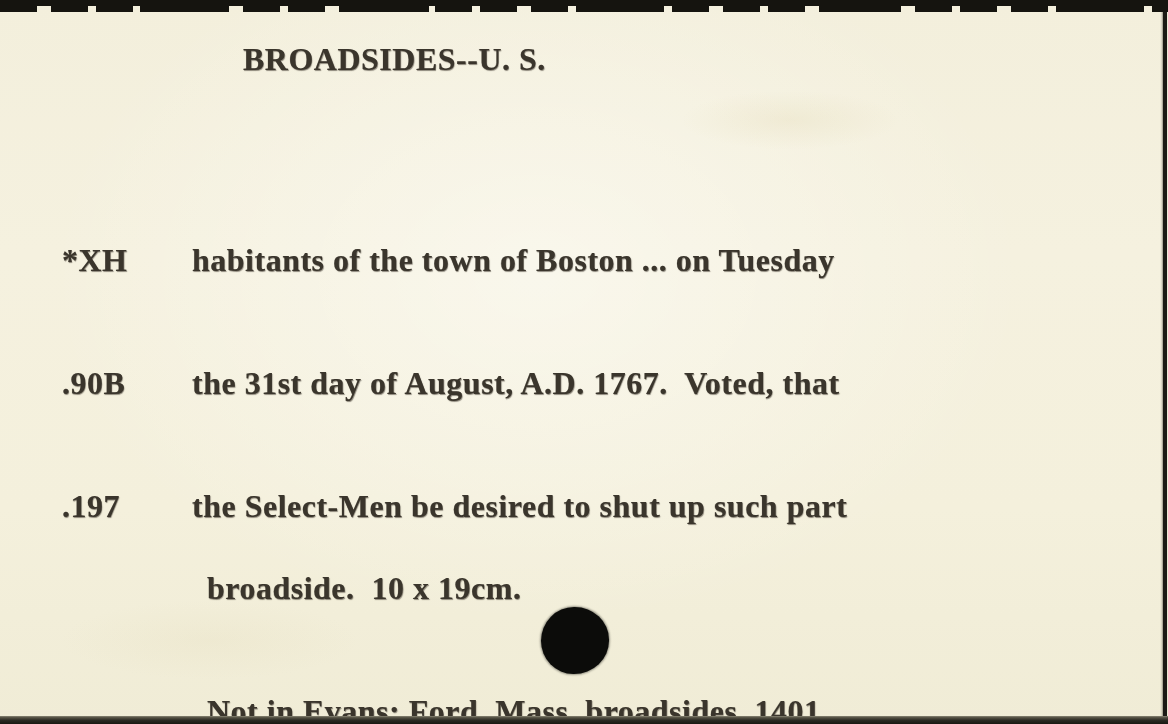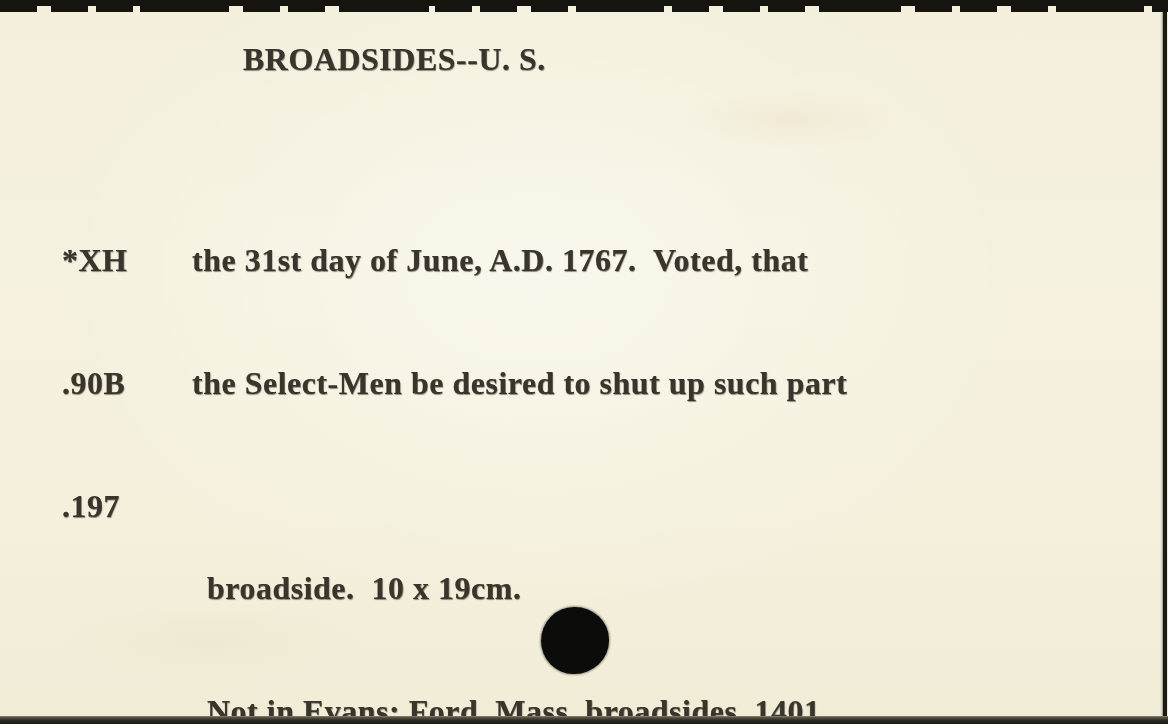--- a/index.html
+++ b/index.html
@@ -66,21 +66,22 @@
   <div class="tw heading">BROADSIDES--U. S.</div>
 
 
   <div class="tw callnum">
     <div>*XH</div>
     <div>.90B</div>
     <div>.197</div>
   </div>
 
   <div class="tw body">
-    <div>the 31st day of June, A.D. 1767.  Voted, that</div>
+    <div>habitants of the town of Boston ... on Tuesday</div>
+    <div>the 31st day of August, A.D. 1767.  Voted, that</div>
     <div>the Select-Men be desired to shut up such part</div>
     
     
     
   </div>
 
   <div class="tw notes">
     <div>broadside.  10 x 19cm.</div>
     <div>Not in Evans; Ford, Mass. broadsides, 1401.</div>
   </div>

